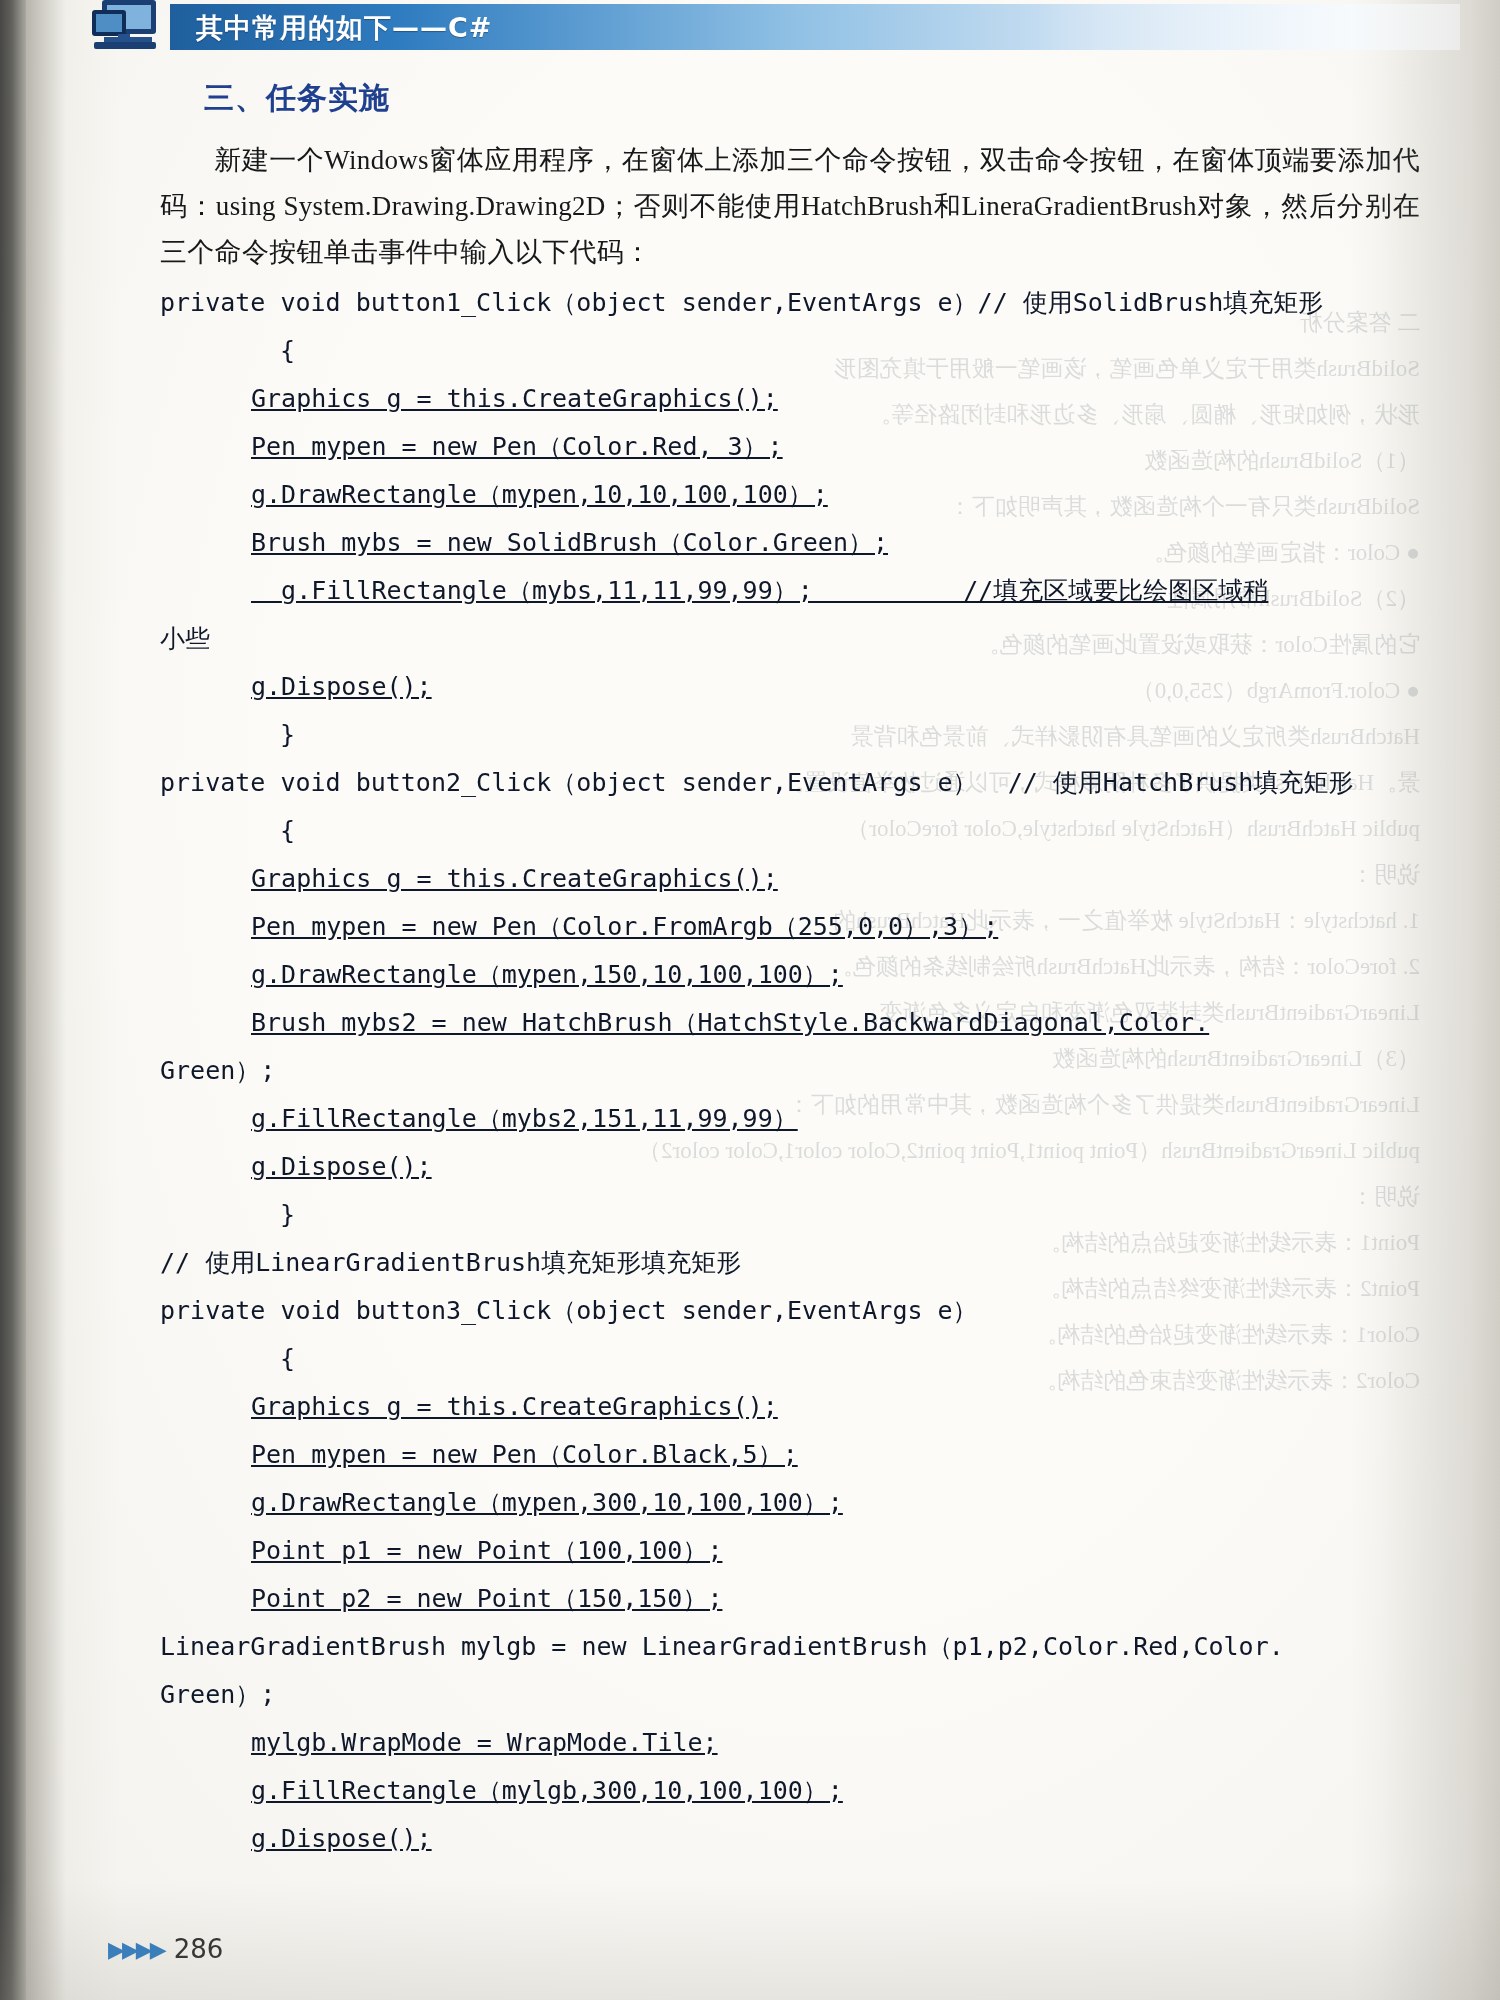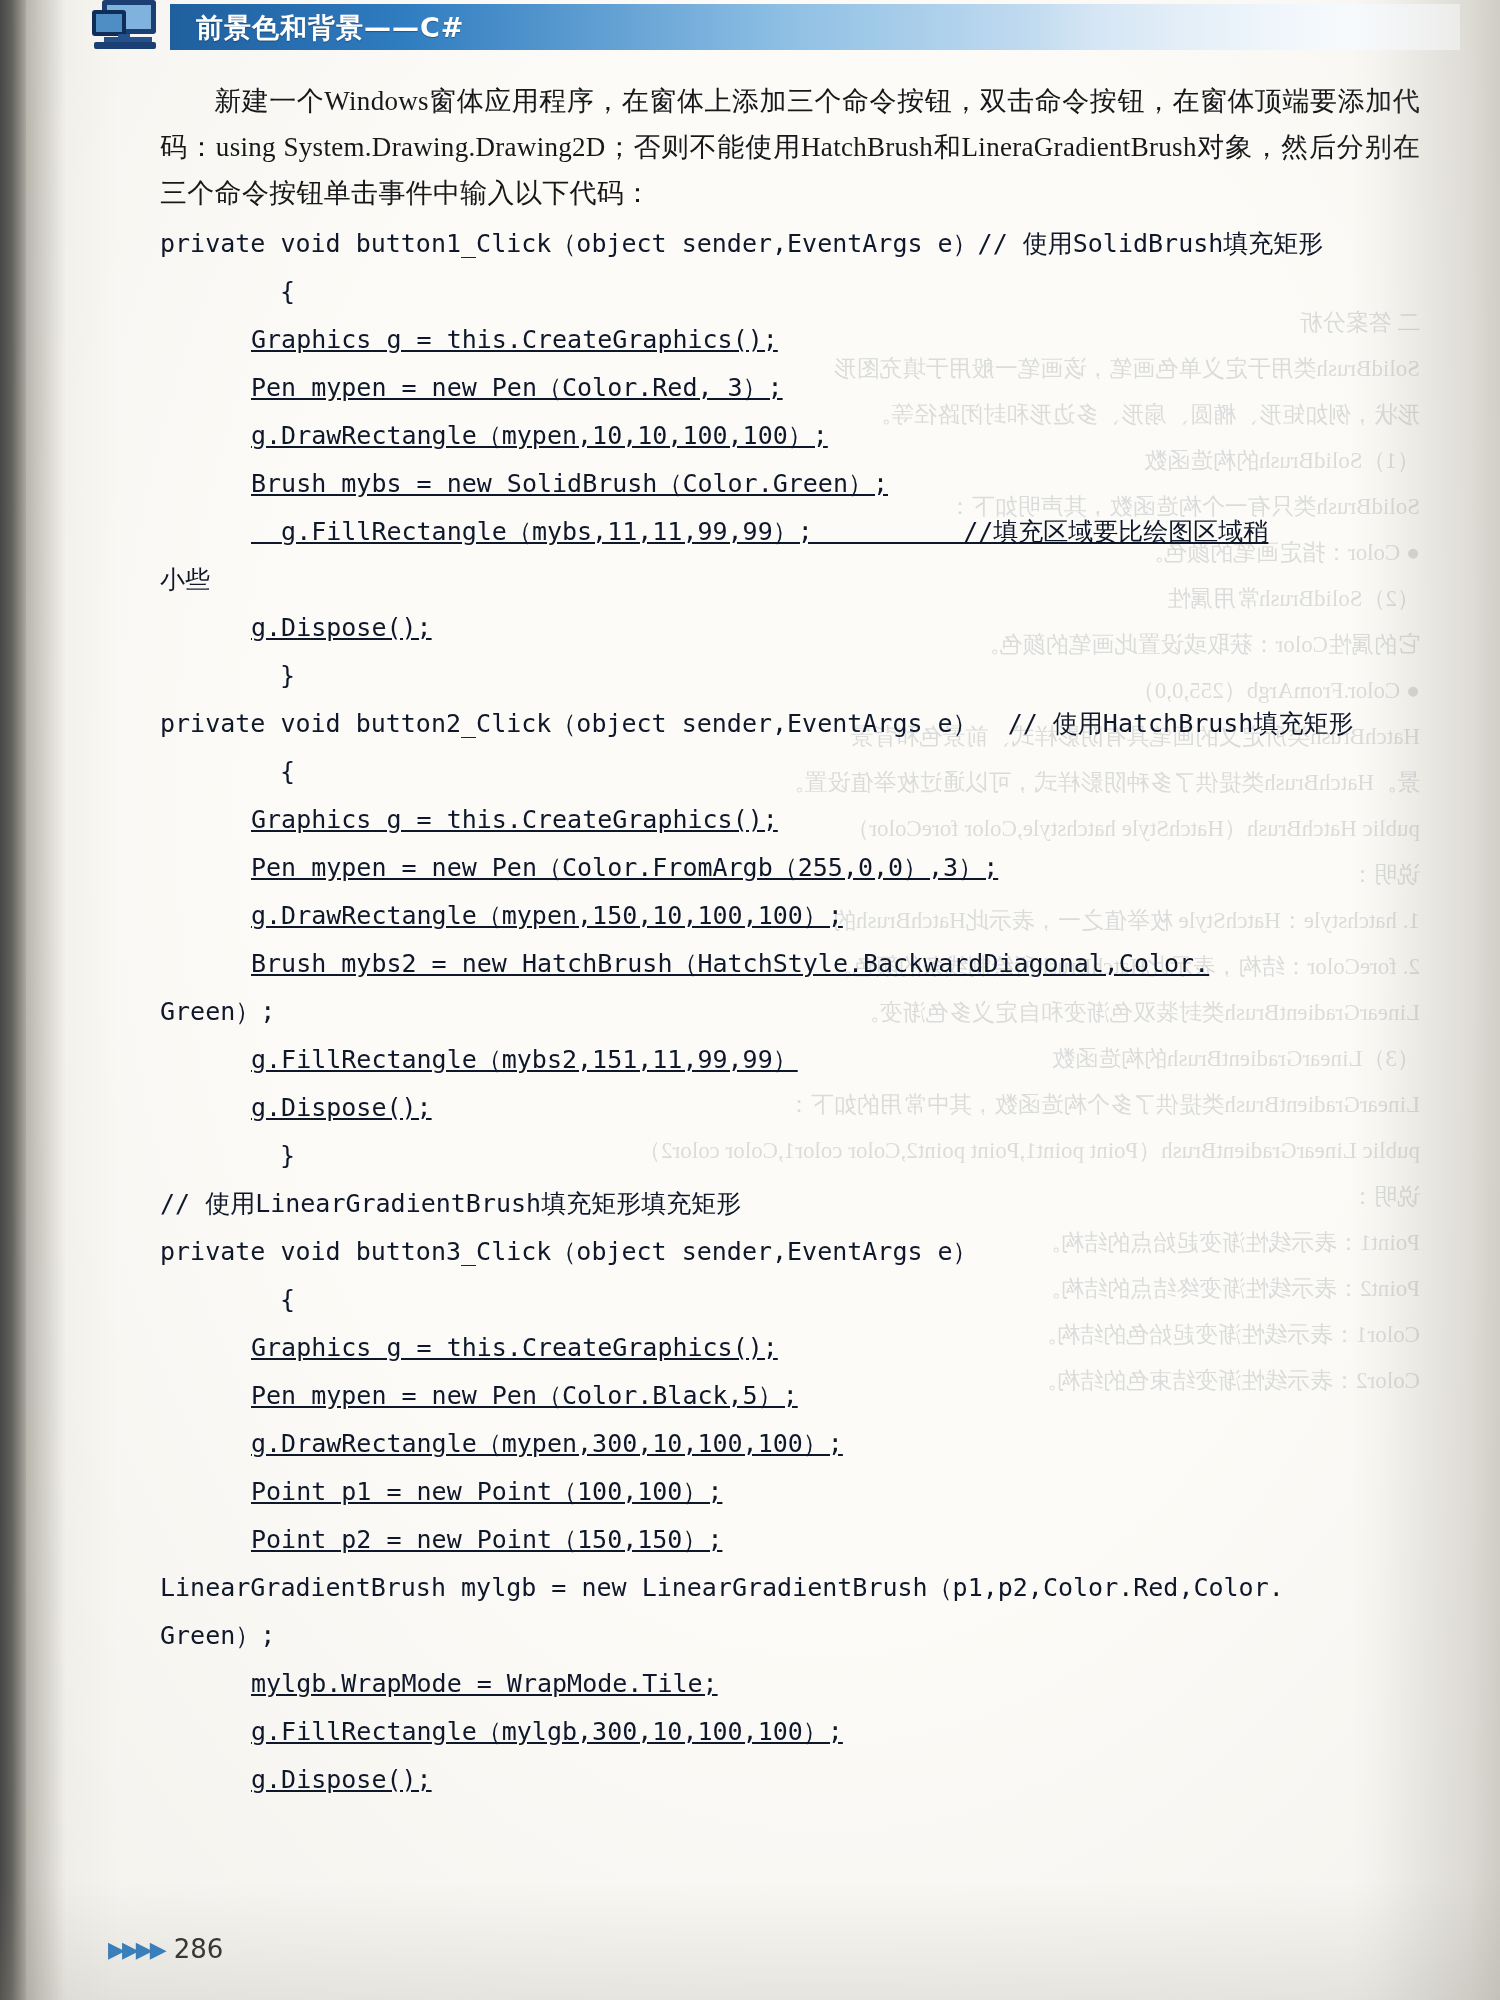--- a/index.html
+++ b/index.html
@@ -137,33 +137,34 @@
     <div>public LinearGradientBrush（Point point1,Point point2,Color color1,Color color2）</div>
     <div>说明：</div>
     <div>Point1：表示线性渐变起始点的结构。</div>
     <div>Point2：表示线性渐变终结点的结构。</div>
     <div>Color1：表示线性渐变起始色的结构。</div>
     <div>Color2：表示线性渐变结束色的结构。</div>
   </div>
 
 <div class="header">
   <div class="hdr-band"></div>
-  <div class="hdr-title">前景色和背景——C#</div>
+  <div class="hdr-title">其中常用的如下——C#</div>
   <svg class="logo" viewBox="0 0 118 62">
     <rect x="28" y="4" width="54" height="34" rx="3" fill="#1b3f73"></rect>
     <rect x="33" y="9" width="44" height="24" fill="#7fb3dd"></rect>
     <rect x="18" y="14" width="34" height="26" rx="3" fill="#0f2d57"></rect>
     <rect x="22" y="18" width="26" height="18" fill="#4f8ec4"></rect>
     <rect x="30" y="41" width="48" height="5" fill="#24508c"></rect>
     <rect x="20" y="46" width="62" height="7" rx="2" fill="#1b3f73"></rect>
     <rect x="44" y="38" width="12" height="4" fill="#24508c"></rect>
   </svg>
 </div>
 
 <div class="content">
+  <h2 class="sec-title">三、任务实施</h2>
   <p class="para"><span class="indent"></span><span>新建一个Windows窗体应用程序，在窗体上添加三个命令按钮，双击命令按钮，在窗体顶端要添加代码：using System.Drawing.Drawing2D；否则不能使用HatchBrush和LineraGradientBrush对象，然后分别在三个命令按钮单击事件中输入以下代码：</span></p>
   <div class="code" id="codeblock"><span class="l i0">private void button1_Click（object sender,EventArgs e）// 使用SolidBrush填充矩形</span><span class="l i2">{</span><span class="l i3">Graphics g = this.CreateGraphics();</span><span class="l i3">Pen mypen = new Pen（Color.Red, 3）;</span><span class="l i3">g.DrawRectangle（mypen,10,10,100,100）;</span><span class="l i3">Brush mybs = new SolidBrush（Color.Green）;</span><span class="l i3">  g.FillRectangle（mybs,11,11,99,99）;          //填充区域要比绘图区域稍</span><span class="l i0">小些</span><span class="l i3">g.Dispose();</span><span class="l i2">}</span><span class="l i0">private void button2_Click（object sender,EventArgs e）  // 使用HatchBrush填充矩形</span><span class="l i2">{</span><span class="l i3">Graphics g = this.CreateGraphics();</span><span class="l i3">Pen mypen = new Pen（Color.FromArgb（255,0,0）,3）;</span><span class="l i3">g.DrawRectangle（mypen,150,10,100,100）;</span><span class="l i3">Brush mybs2 = new HatchBrush（HatchStyle.BackwardDiagonal,Color.</span><span class="l i0">Green）;</span><span class="l i3">g.FillRectangle（mybs2,151,11,99,99）</span><span class="l i3">g.Dispose();</span><span class="l i2">}</span><span class="l i0">// 使用LinearGradientBrush填充矩形填充矩形</span><span class="l i0">private void button3_Click（object sender,EventArgs e）</span><span class="l i2">{</span><span class="l i3">Graphics g = this.CreateGraphics();</span><span class="l i3">Pen mypen = new Pen（Color.Black,5）;</span><span class="l i3">g.DrawRectangle（mypen,300,10,100,100）;</span><span class="l i3">Point p1 = new Point（100,100）;</span><span class="l i3">Point p2 = new Point（150,150）;</span><span class="l i0">LinearGradientBrush mylgb = new LinearGradientBrush（p1,p2,Color.Red,Color.</span><span class="l i0">Green）;</span><span class="l i3">mylgb.WrapMode = WrapMode.Tile;</span><span class="l i3">g.FillRectangle（mylgb,300,10,100,100）;</span><span class="l i3">g.Dispose();</span></div>
 </div>
 
 <div class="footer">
   <span class="chev">▶▶▶▶</span>
   <span class="pgnum">286</span>
 </div>
 
 <div class="shade-bottom"></div>

